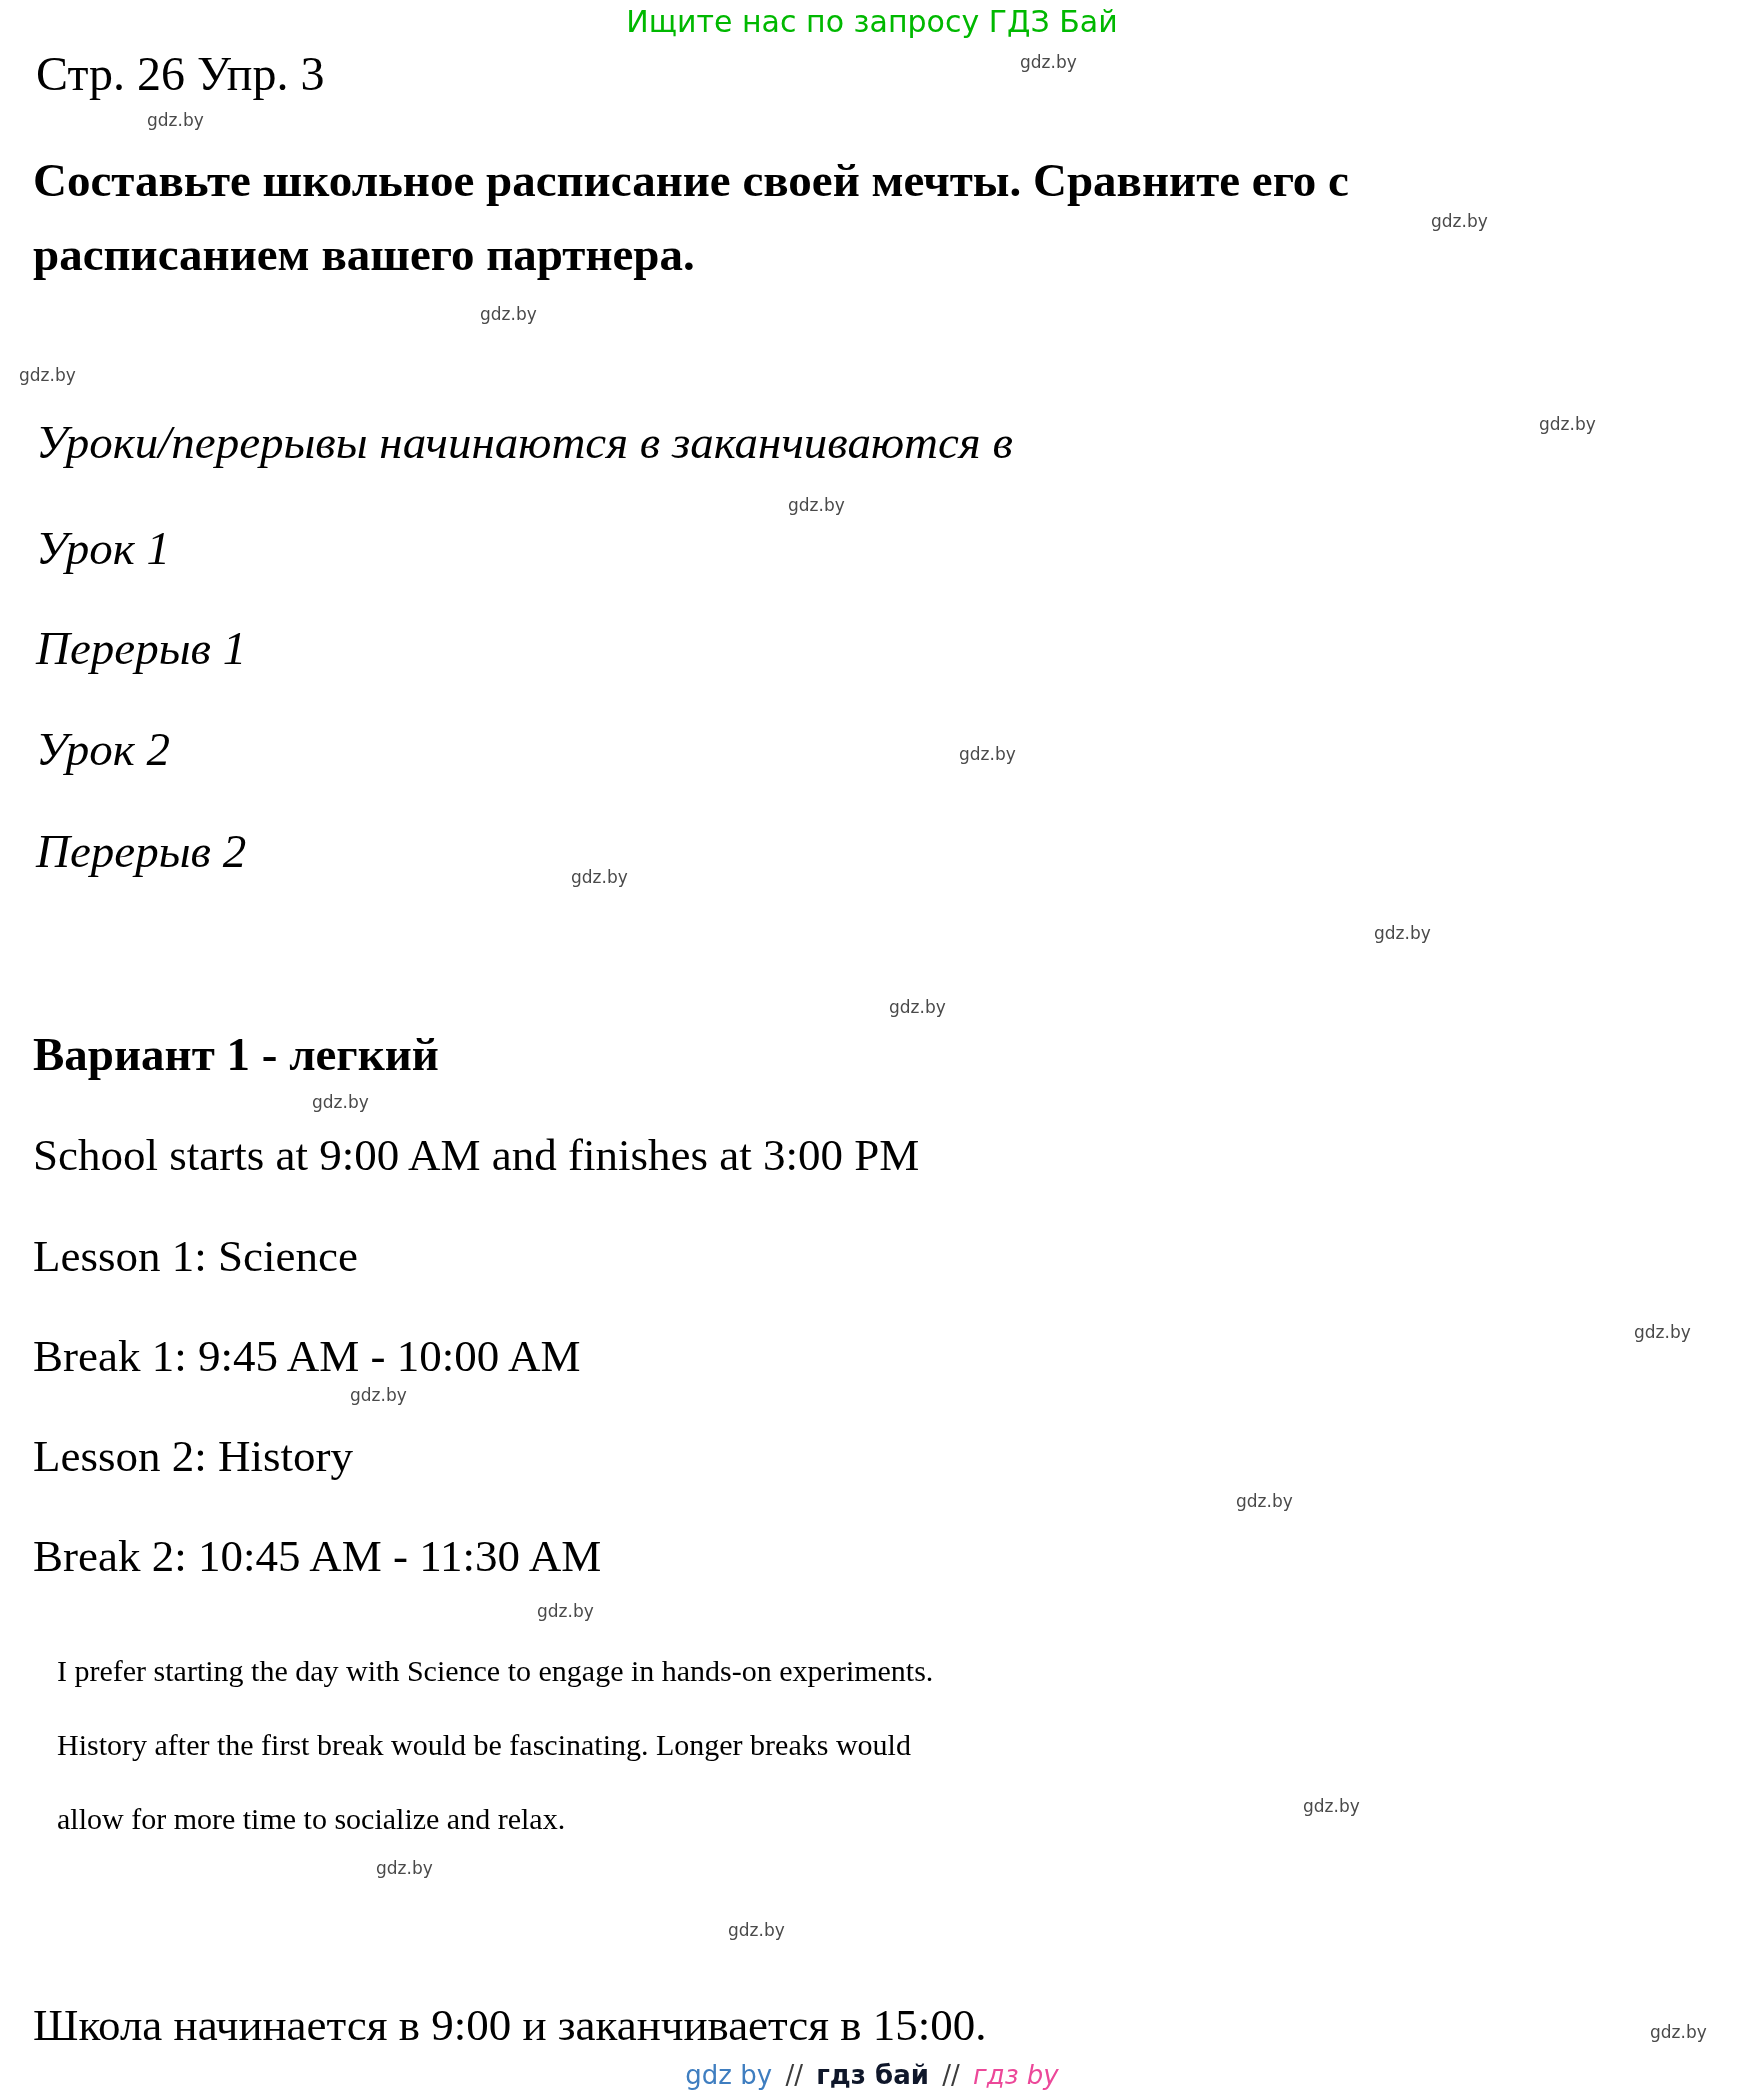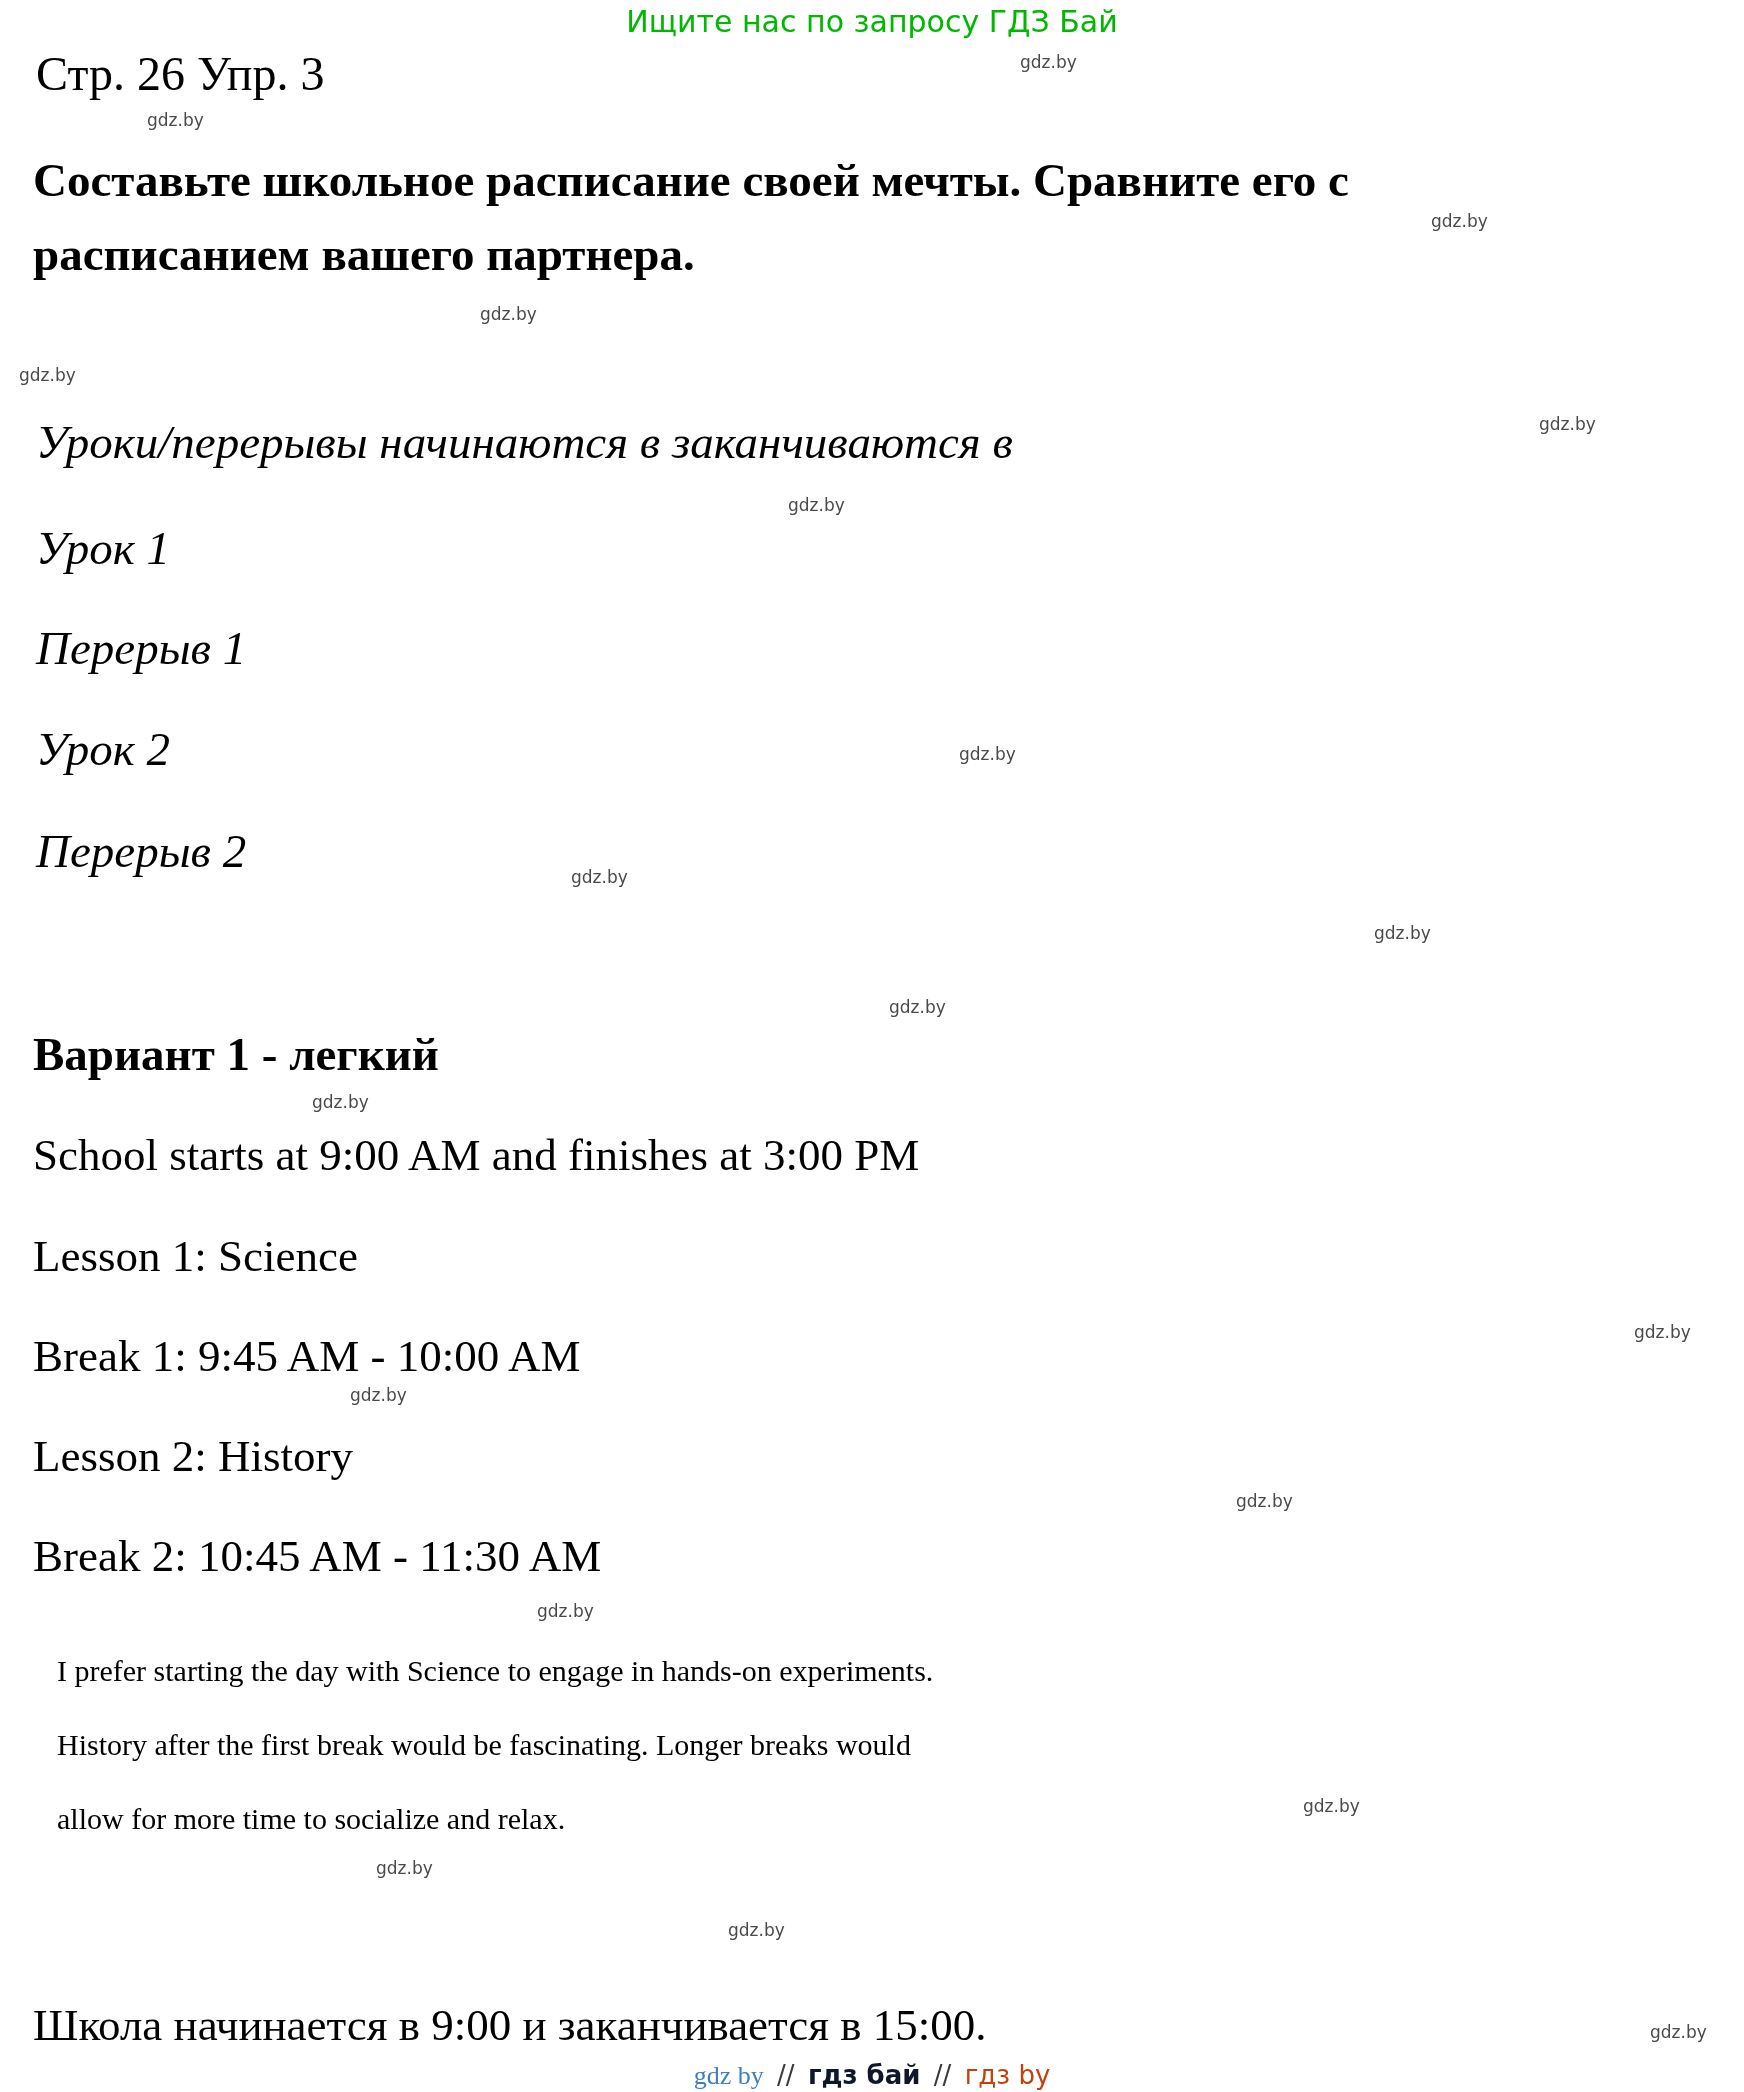--- a/index.html
+++ b/index.html
@@ -73,23 +73,23 @@
   .para div { white-space: nowrap; }
   .footer {
     position: absolute;
     top: 2060px; left: 0; width: 100%;
     text-align: center;
     font-family: "DejaVu Sans", "Liberation Sans", sans-serif;
     font-size: 26px;
     white-space: nowrap;
   }
   .footer a { text-decoration: none; cursor: pointer; }
-  .footer .f1 { color: #3f7ec0; font-family: Liberation Serif, serif; }
+  .footer .f1 { color: #3f7ec0; }
   .footer .f2 { color: #0f172a; font-weight: bold; }
-  .footer .f3 { color: #c2410c; }
+  .footer .f3 { color: #ec4899; font-style: italic; }
   .footer .sep { color: #3c3c3c; margin: 0 13.3px; }
 </style>
 </head>
 <body>
 
 <div id="page">
 
   <div class="promo">Ищите нас по запросу ГДЗ Бай</div>
 
   <span class="wm" style="left:1020px;top:52px">gdz.by</span>

